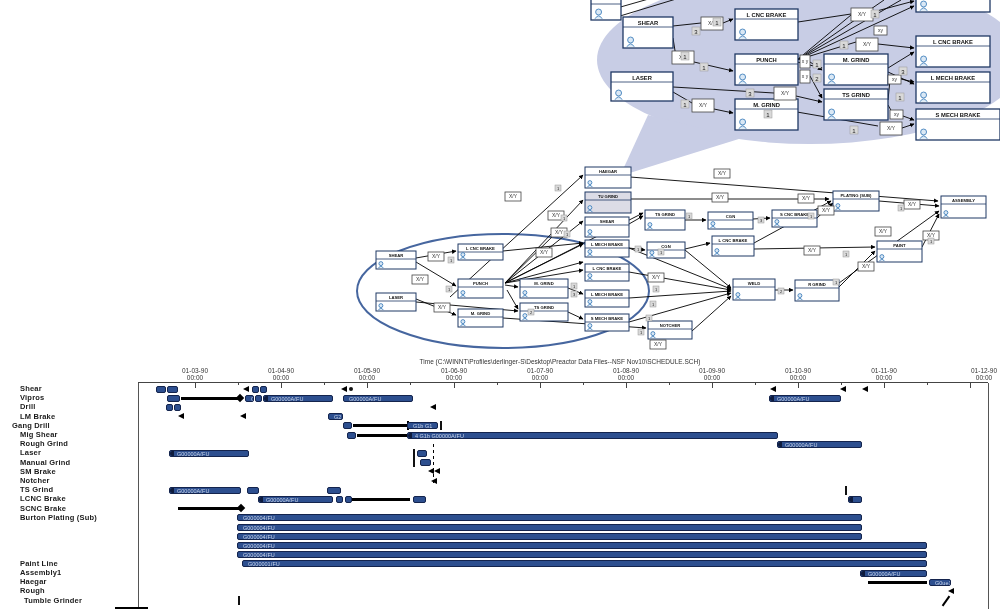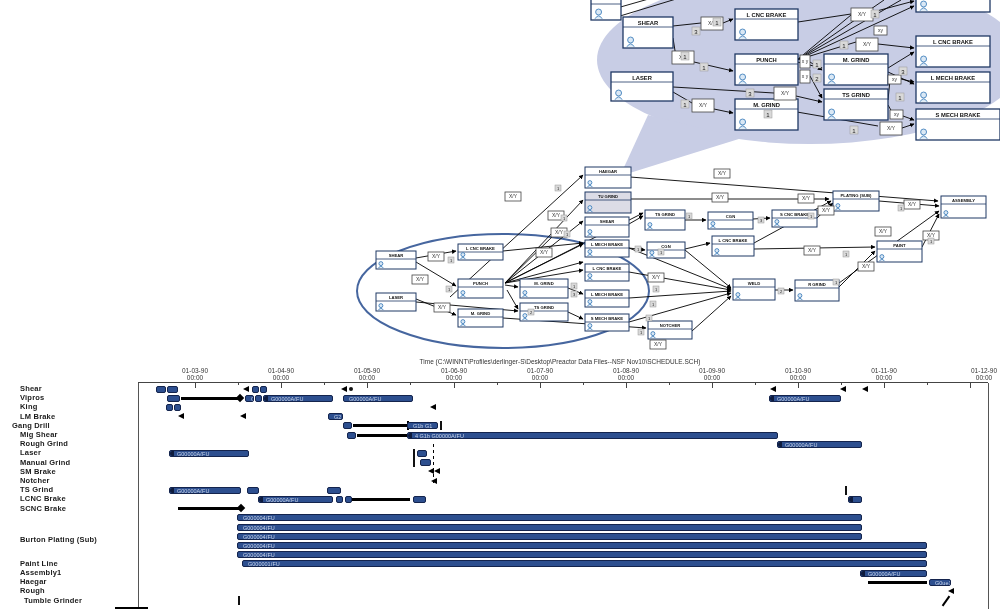--- a/index.html
+++ b/index.html
@@ -727,21 +727,21 @@
     <div class="rowlabel" style="left: 20px; top: 393.2px;">Vipros</div>
     <div class="bar" style="left: 167px; top: 394.7px; width: 13px;"></div>
     <div class="gline" style="left: 181px; top: 396.7px; width: 59px;">
       <span class="dia"></span>
     </div>
     <div class="bar" style="left: 245px; top: 394.7px; width: 9px;">G4</div>
     <div class="bar" style="left: 255px; top: 394.7px; width: 7px;">3</div>
     <div class="bar" style="left: 263px; top: 394.7px; width: 70px; padding-left: 7px;">G00000A(FU<span class="cap"></span></div>
     <div class="bar" style="left: 343px; top: 394.7px; width: 70px;">G00000A(FU</div>
     <div class="bar" style="left: 769px; top: 394.7px; width: 72px; padding-left: 7px;">G00000A(FU<span class="cap"></span></div>
-    <div class="rowlabel" style="left: 20px; top: 402.4px;">King</div>
+    <div class="rowlabel" style="left: 20px; top: 402.4px;">Drill</div>
     <div class="bar" style="left: 166px; top: 403.9px; width: 7px;"></div>
     <div class="bar" style="left: 174px; top: 403.9px; width: 7px;"></div>
     <div class="mark" style="left: 430px; top: 403.9px;"></div>
     <div class="rowlabel" style="left: 20px; top: 411.6px;">LM Brake</div>
     <div class="mark" style="left: 178px; top: 413.1px;"></div>
     <div class="mark" style="left: 240px; top: 413.1px;"></div>
     <div class="bar" style="left: 328px; top: 413.1px; width: 15px;">G2</div>
     <div class="rowlabel" style="left: 12px; top: 420.8px;">Gang Drill</div>
     <div class="bar" style="left: 343px; top: 422.3px; width: 9px;"></div>
     <div class="gline" style="left: 353px; top: 424.3px; width: 54px;">
@@ -778,21 +778,21 @@
     <div class="bar" style="left: 345px; top: 495.9px; width: 6px;"></div>
     <div class="gline" style="left: 352px; top: 497.9px; width: 58px;"></div>
     <div class="bar" style="left: 413px; top: 495.9px; width: 13px;"></div>
     <div class="bar" style="left: 848px; top: 495.9px; width: 14px; padding-left: 7px;">
       <span class="cap"></span>
     </div>
     <div class="rowlabel" style="left: 20px; top: 503.6px;">SCNC Brake</div>
     <div class="gline" style="left: 178px; top: 507.1px; width: 63px;">
       <span class="dia"></span>
     </div>
-    <div class="rowlabel" style="left: 20px; top: 512.8px; margin-top: 22px;">Burton Plating (Sub)</div>
+    <div class="rowlabel" style="left: 20px; top: 512.8px;">Burton Plating (Sub)</div>
     <div class="bar" style="left: 237px; top: 514.3px; width: 625px;">G000004(FU</div>
     <div class="bar" style="left: 237px; top: 523.5px; width: 625px;">G000004(FU</div>
     <div class="bar" style="left: 237px; top: 532.7px; width: 625px;">G000004(FU</div>
     <div class="bar" style="left: 237px; top: 541.9px; width: 690px;">G000004(FU</div>
     <div class="bar" style="left: 237px; top: 551.1px; width: 690px;">G000004(FU</div>
     <div class="rowlabel" style="left: 20px; top: 558.8px;">Paint Line</div>
     <div class="bar" style="left: 242px; top: 560.3px; width: 685px;">G000001(FU</div>
     <div class="rowlabel" style="left: 20px; top: 568px;">Assembly1</div>
     <div class="bar" style="left: 860px; top: 569.5px; width: 67px; padding-left: 7px;">G00000A(FU<span class="cap"></span></div>
     <div class="rowlabel" style="left: 20px; top: 577.2px;">Haegar</div>

